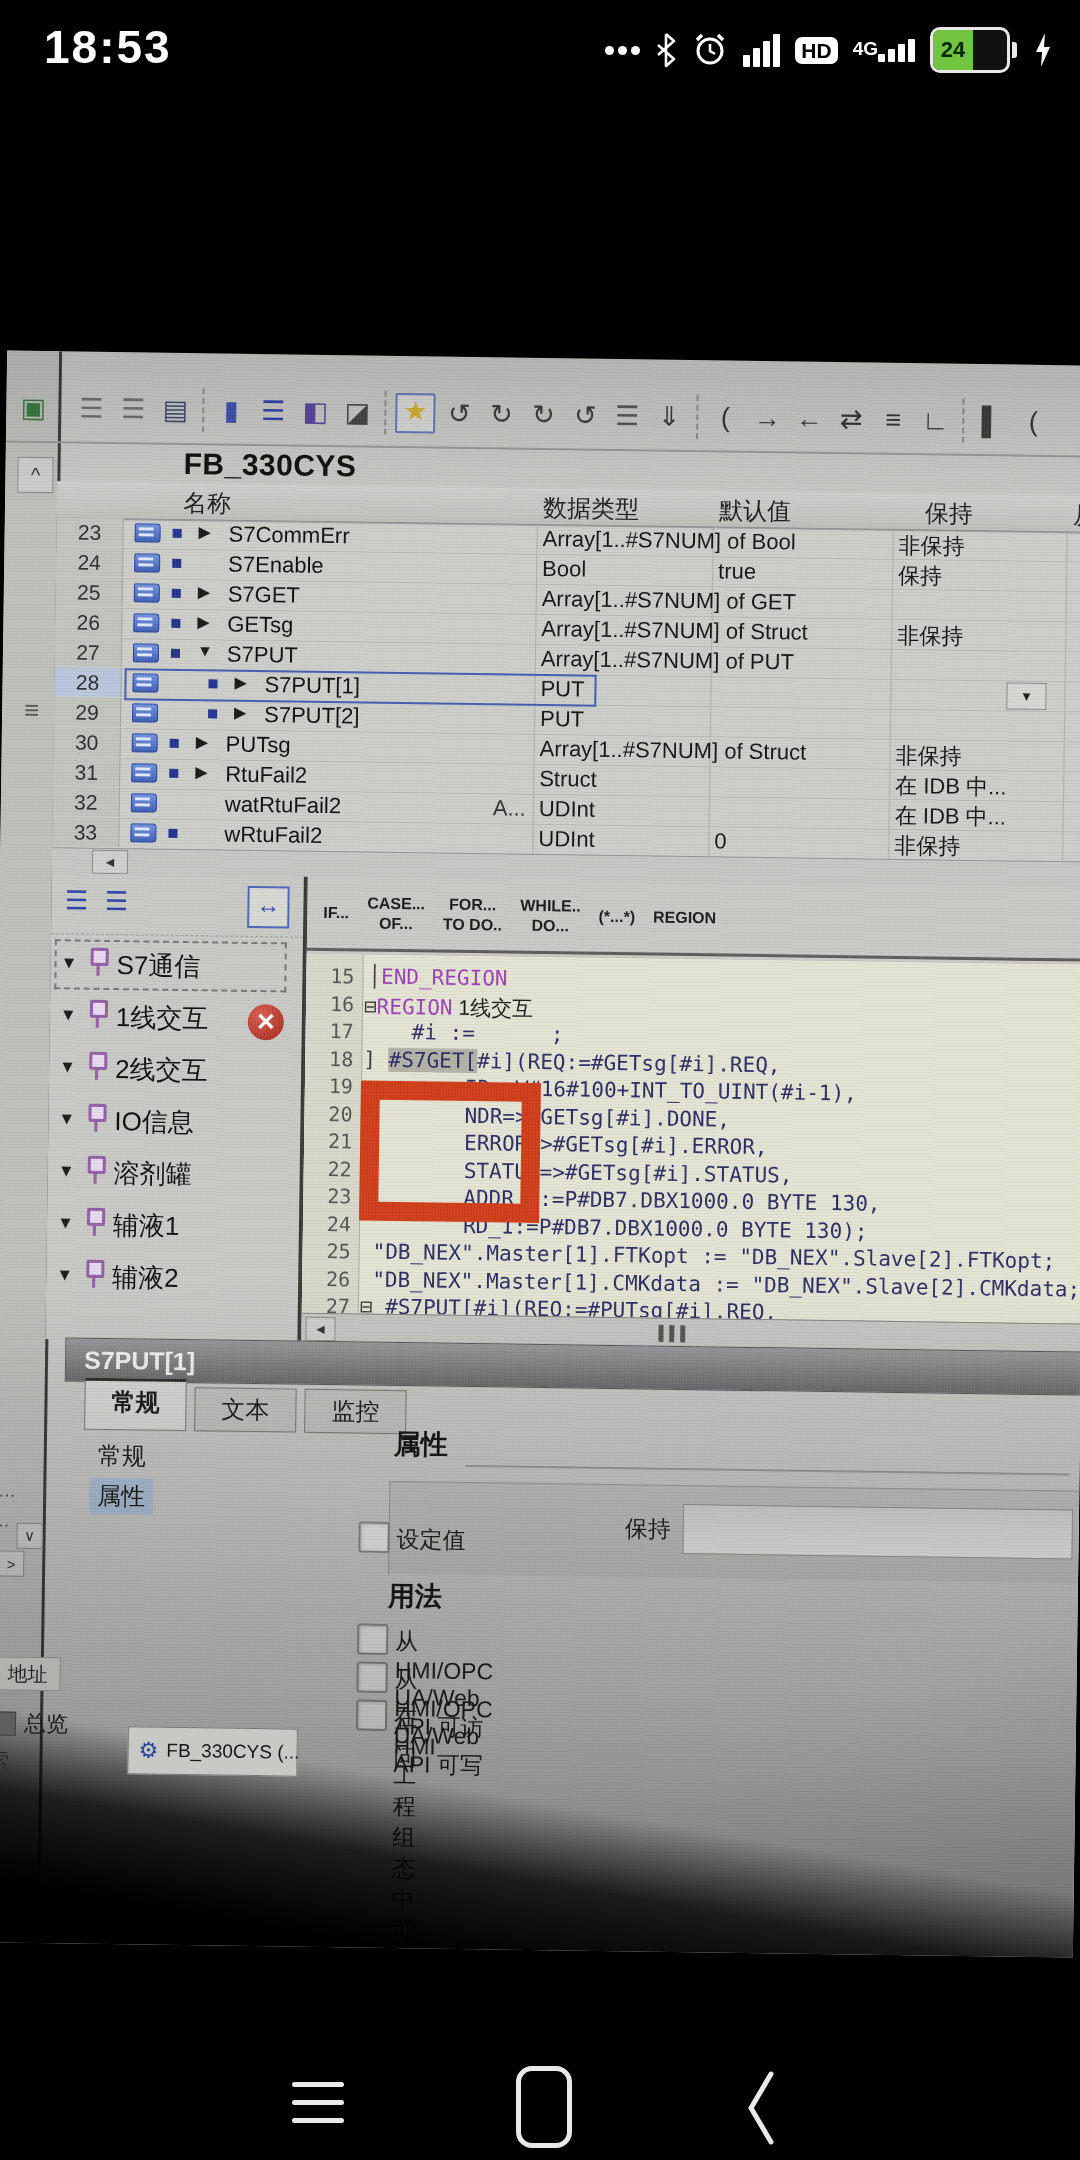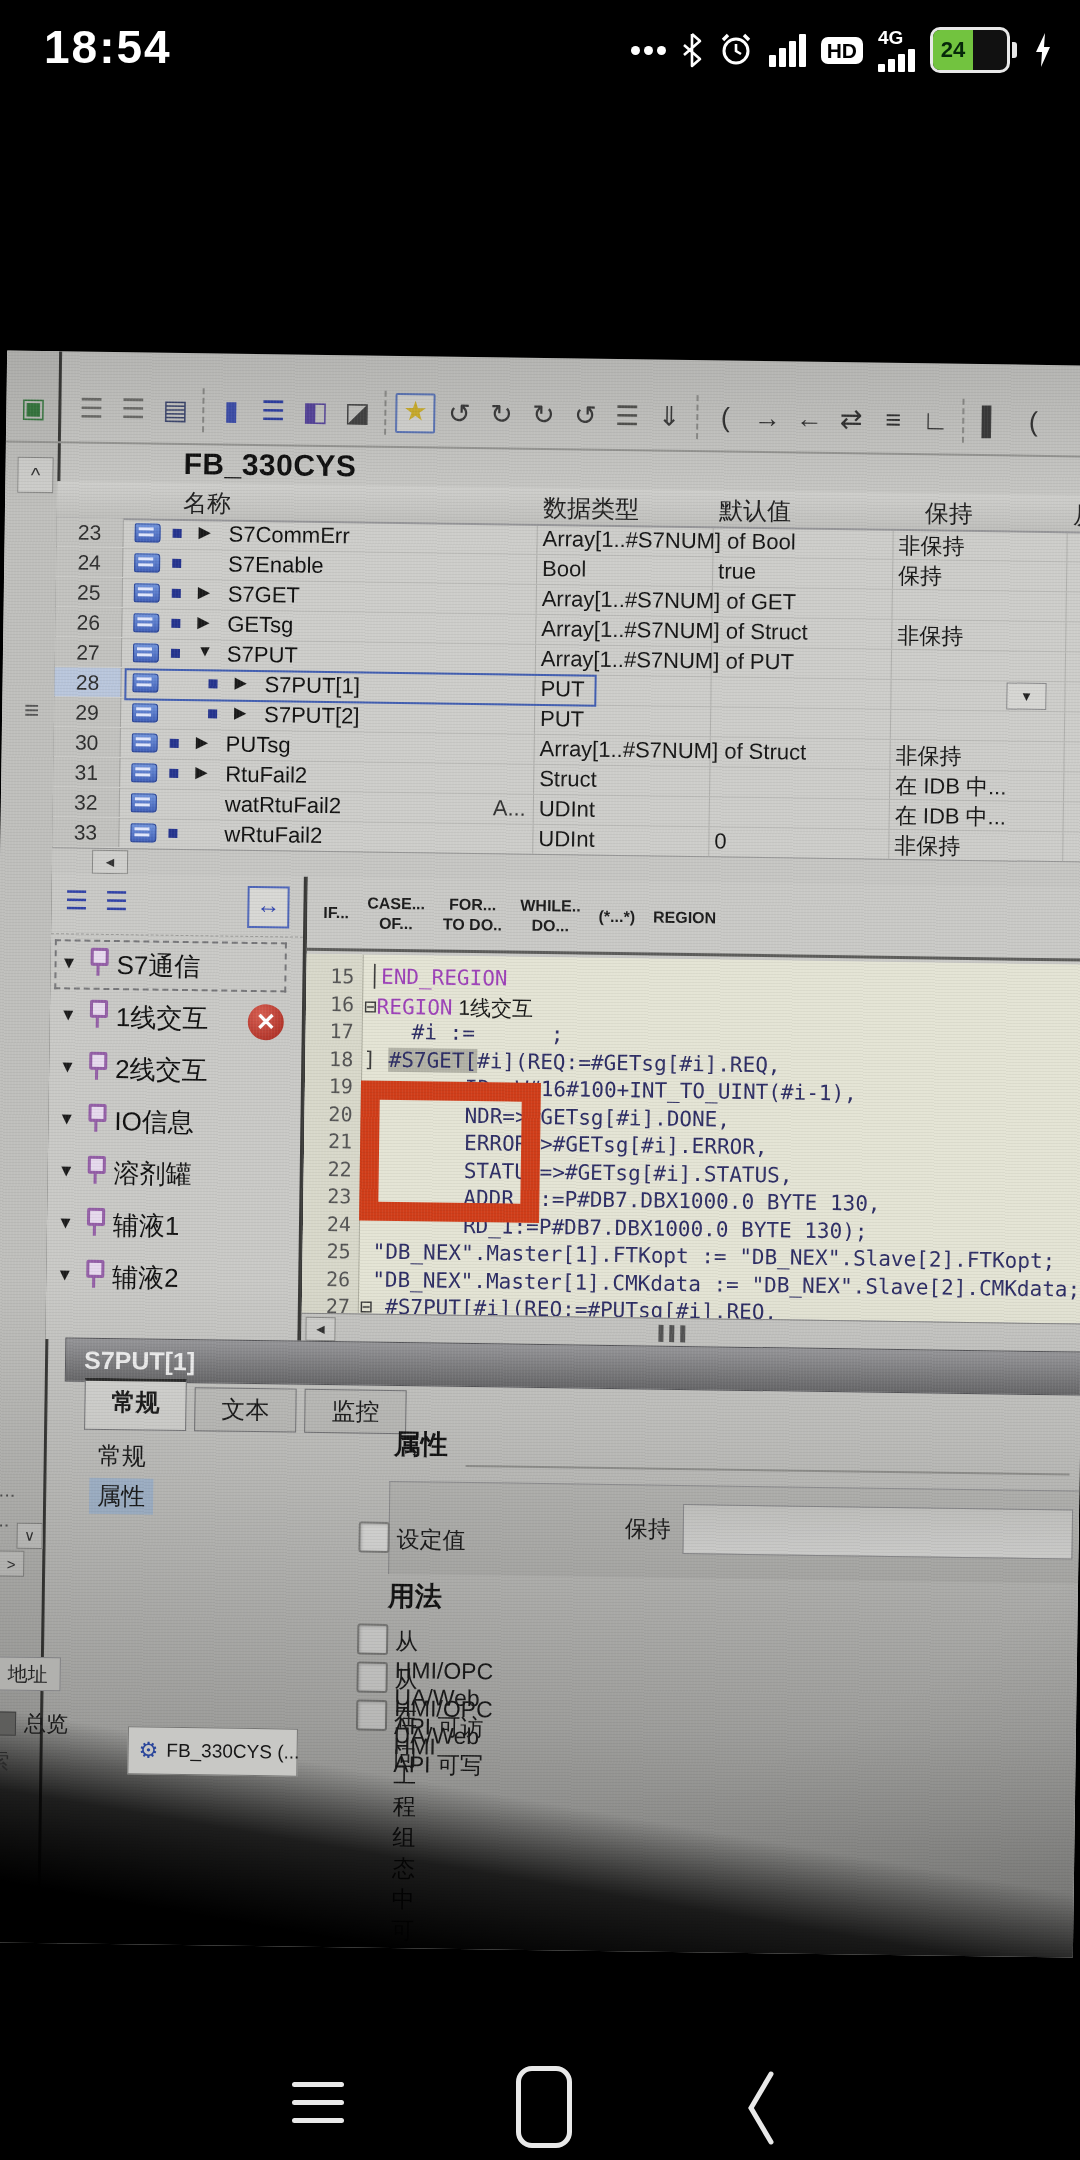--- a/index.html
+++ b/index.html
@@ -7,21 +7,21 @@
   .abs{position:absolute;}
   
   #status-bar{position:absolute;top:0;left:0;width:1080px;height:100px;color:#fff;z-index:200;}
   #clock{position:absolute;left:44px;top:20px;font-size:46px;font-weight:bold;letter-spacing:2px;}
   #sb-right{position:absolute;right:26px;top:26px;display:flex;align-items:center;gap:15px;height:48px;}
   .dot{width:9px;height:9px;border-radius:50%;background:#fff;display:inline-block;margin-right:4px;}
   .sigbars{display:flex;align-items:flex-end;gap:3px;}
   .sigbars i{display:block;background:#fff;width:7px;border-radius:1px;}
   .hd-badge{background:#fff;color:#000;font-weight:bold;font-size:21px;border-radius:7px;
     padding:3px 6px;line-height:1;}
-  .g4{display:flex;flex-direction:column;align-items:flex-start;line-height:1;}
+  .g4{display:flex;align-items:flex-start;line-height:1;}
   .g4 b{font-size:19px;margin-bottom:2px;}
   .batt{position:relative;width:74px;height:40px;border:3px solid #e8e8e8;border-radius:10px;
     background:#111;display:flex;align-items:center;overflow:hidden;}
   .batt .fill{height:100%;width:40px;background:#72c33f;display:flex;align-items:center;justify-content:center;
     color:#06280a;font-size:22px;font-weight:bold;}
   .batt-tip{width:5px;height:16px;background:#e8e8e8;border-radius:0 3px 3px 0;margin-left:2px;}
   
   #photo{position:absolute;left:-4px;top:358px;width:1088px;height:1592px;background:#c9c9c6;
     transform:rotate(0.8deg);overflow:hidden;filter:saturate(.85);}
   #grain{position:absolute;inset:0;z-index:90;pointer-events:none;
@@ -145,21 +145,21 @@
   .anav-recents{position:absolute;left:292px;top:2082px;width:52px;z-index:200;}
   .anav-recents i{display:block;height:5px;background:#e9e9e9;border-radius:3px;margin-bottom:13px;}
   .anav-home{position:absolute;left:516px;top:2066px;width:46px;height:72px;border:5px solid #e9e9e9;
     border-radius:16px;z-index:200;}
   .anav-back{position:absolute;left:745px;top:2070px;z-index:200;}
 </style>
 </head>
 <body>
 
 <div id="status-bar">
-  <div id="clock">18:54</div>
+  <div id="clock">18:53</div>
   <div id="sb-right">
     <span><span class="dot"></span><span class="dot"></span><span class="dot" style="margin-right:0"></span></span>
     <svg width="22" height="36" viewBox="0 0 22 36">
       <path d="M11 2 v32 l8-7 L3 13 M3 23 L19 9 l-8-7" stroke="#fff" stroke-width="2.6" fill="none" stroke-linejoin="round"></path>
     </svg>
     <svg width="36" height="36" viewBox="0 0 36 36">
       <circle cx="18" cy="19" r="12" stroke="#fff" stroke-width="3" fill="none"></circle>
       <path d="M18 12 v7 l5 3" stroke="#fff" stroke-width="2.6" fill="none"></path>
       <path d="M5 8 l5-5 M31 8 l-5-5" stroke="#fff" stroke-width="3.4" fill="none"></path>
     </svg>

